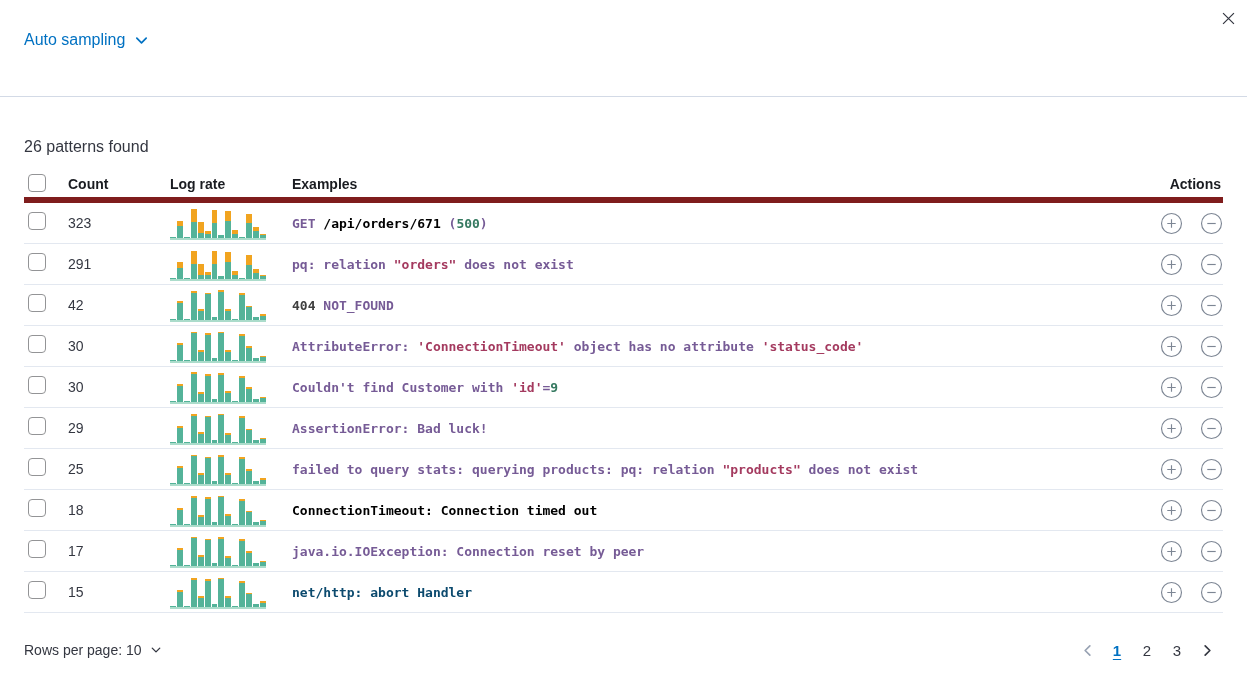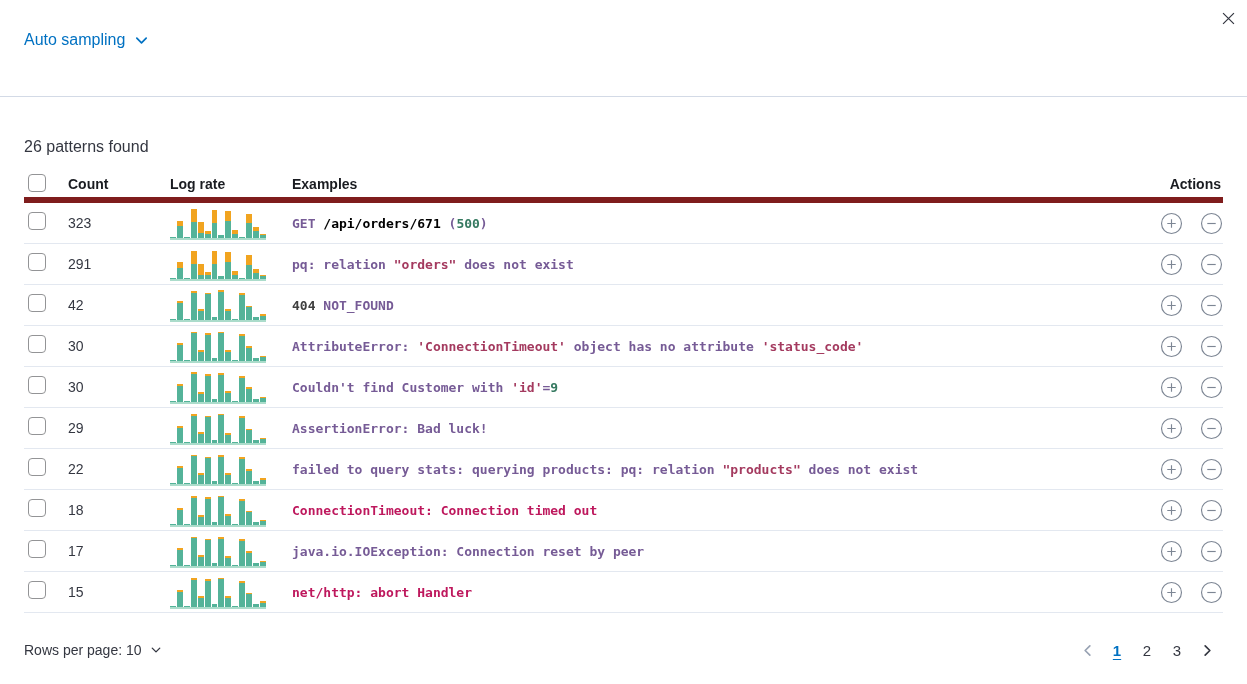--- a/index.html
+++ b/index.html
@@ -587,21 +587,21 @@
         <svg width="23" height="23" viewBox="0 0 24 24">
                   <circle cx="12" cy="12" r="10.4" fill="none" stroke="currentColor" stroke-width="1.2"></circle>
                   <path d="M7.6 12h8.8" stroke="currentColor" stroke-width="1.2" fill="none"></path>
                 </svg>
       </button>
     </div>
   </div>
 
   <div class="row">
     <div><span class="checkbox"></span></div>
-    <div class="cell-count">22</div>
+    <div class="cell-count">25</div>
     <div>
               <div class="chart">
                 <div class="bar">
                   <div class="bar-seg" style="height: 0%; background: rgb(241, 164, 32);"></div>
                   <div class="bar-seg" style="height: 3%; background: rgb(84, 179, 153);"></div>
                 </div>
                 <div class="bar">
                   <div class="bar-seg" style="height: 6%; background: rgb(241, 164, 32);"></div>
                   <div class="bar-seg" style="height: 50%; background: rgb(84, 179, 153);"></div>
                 </div>
@@ -728,21 +728,21 @@
                 <div class="bar">
                   <div class="bar-seg" style="height: 0%; background: rgb(241, 164, 32);"></div>
                   <div class="bar-seg" style="height: 8%; background: rgb(84, 179, 153);"></div>
                 </div>
                 <div class="bar">
                   <div class="bar-seg" style="height: 5%; background: rgb(241, 164, 32);"></div>
                   <div class="bar-seg" style="height: 12%; background: rgb(84, 179, 153);"></div>
                 </div>
               </div>
             </div>
-    <div class="cell-example"><span style="color: #be185d; text-align: center;">ConnectionTimeout: Connection timed out</span></div>
+    <div class="cell-example"><span style="color: #000000; text-align: center;">ConnectionTimeout: Connection timed out</span></div>
     <div class="cell-actions">
       <button class="action-btn" aria-label="Filter for pattern">
         <svg width="23" height="23" viewBox="0 0 24 24">
                   <circle cx="12" cy="12" r="10.4" fill="none" stroke="currentColor" stroke-width="1.2"></circle>
                   <path d="M12 7.6v8.8M7.6 12h8.8" stroke="currentColor" stroke-width="1.2" fill="none"></path>
                 </svg>
       </button>
       <button class="action-btn" aria-label="Filter out pattern">
         <svg width="23" height="23" viewBox="0 0 24 24">
                   <circle cx="12" cy="12" r="10.4" fill="none" stroke="currentColor" stroke-width="1.2"></circle>
@@ -888,21 +888,21 @@
                 <div class="bar">
                   <div class="bar-seg" style="height: 0%; background: rgb(241, 164, 32);"></div>
                   <div class="bar-seg" style="height: 8%; background: rgb(84, 179, 153);"></div>
                 </div>
                 <div class="bar">
                   <div class="bar-seg" style="height: 6%; background: rgb(241, 164, 32);"></div>
                   <div class="bar-seg" style="height: 14%; background: rgb(84, 179, 153);"></div>
                 </div>
               </div>
             </div>
-    <div class="cell-example"><span style="color: #be185d;">net/http: abort Handler</span></div>
+    <div class="cell-example"><span style="color: #0c4a6e;">net/http: abort Handler</span></div>
     <div class="cell-actions">
       <button class="action-btn" aria-label="Filter for pattern">
         <svg width="23" height="23" viewBox="0 0 24 24">
                   <circle cx="12" cy="12" r="10.4" fill="none" stroke="currentColor" stroke-width="1.2"></circle>
                   <path d="M12 7.6v8.8M7.6 12h8.8" stroke="currentColor" stroke-width="1.2" fill="none"></path>
                 </svg>
       </button>
       <button class="action-btn" aria-label="Filter out pattern">
         <svg width="23" height="23" viewBox="0 0 24 24">
                   <circle cx="12" cy="12" r="10.4" fill="none" stroke="currentColor" stroke-width="1.2"></circle>

